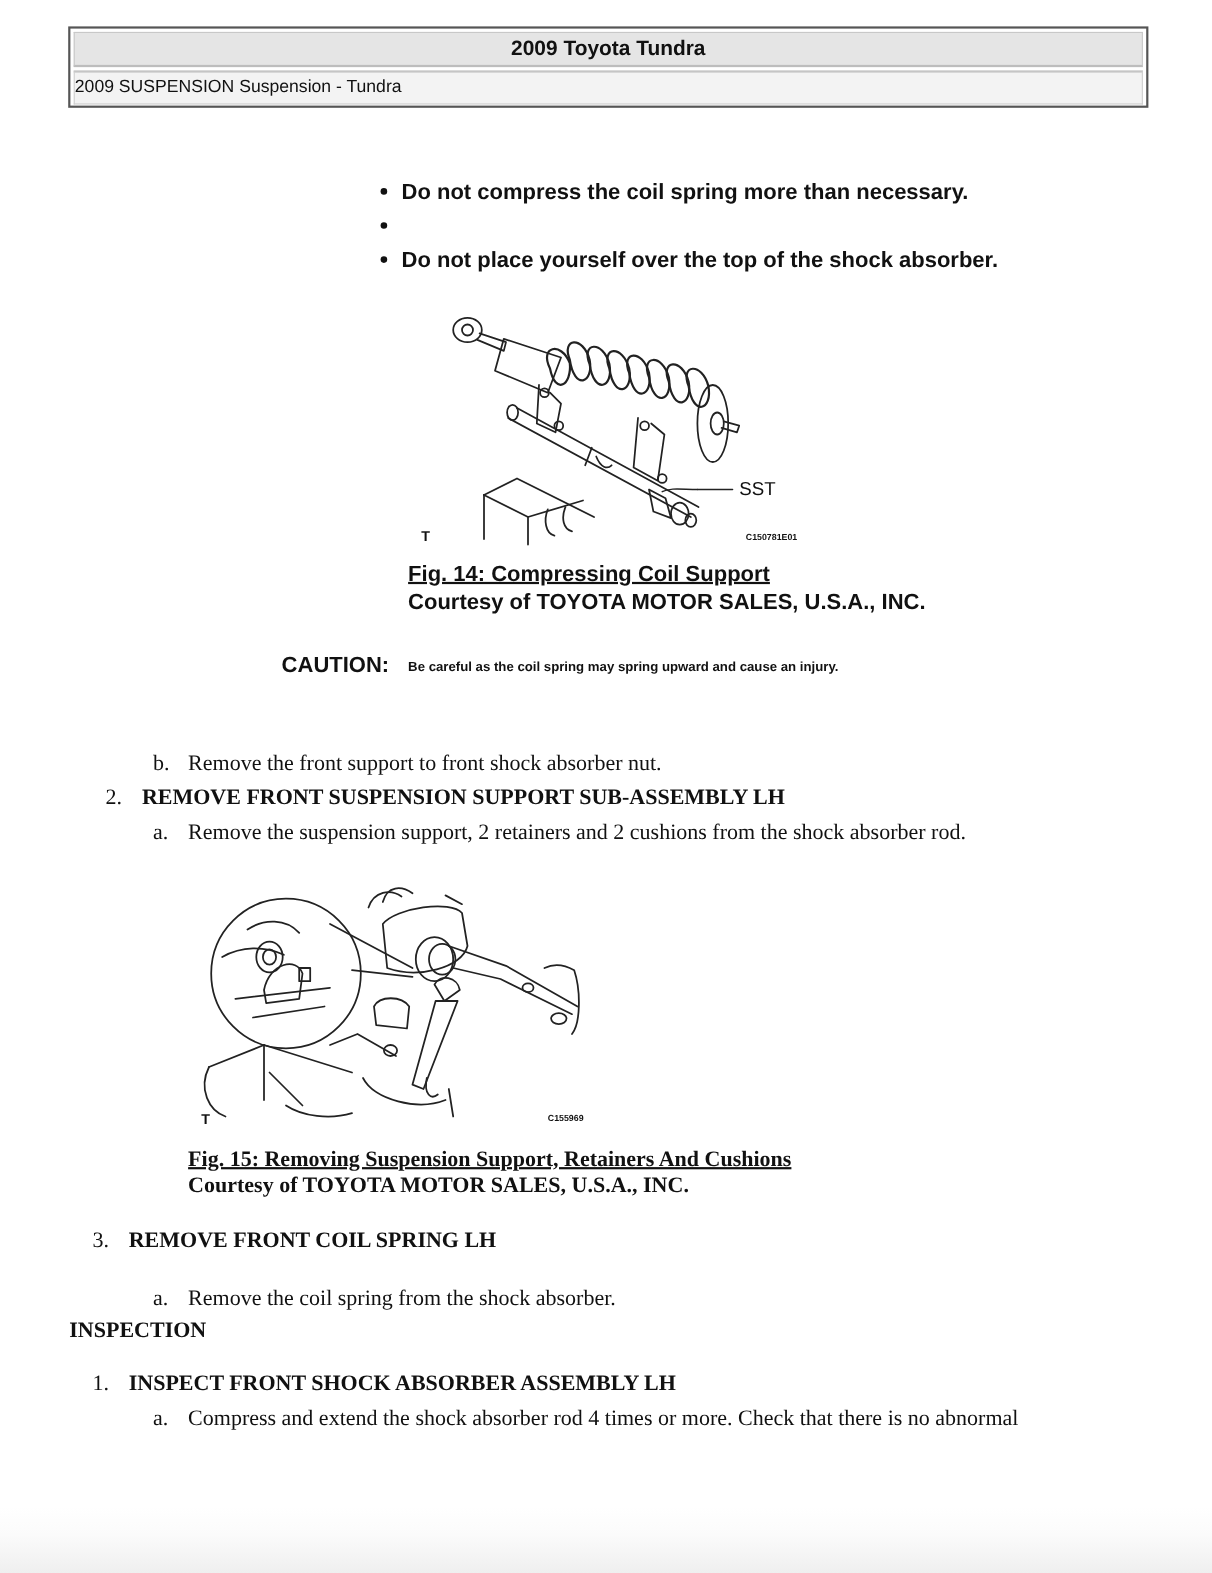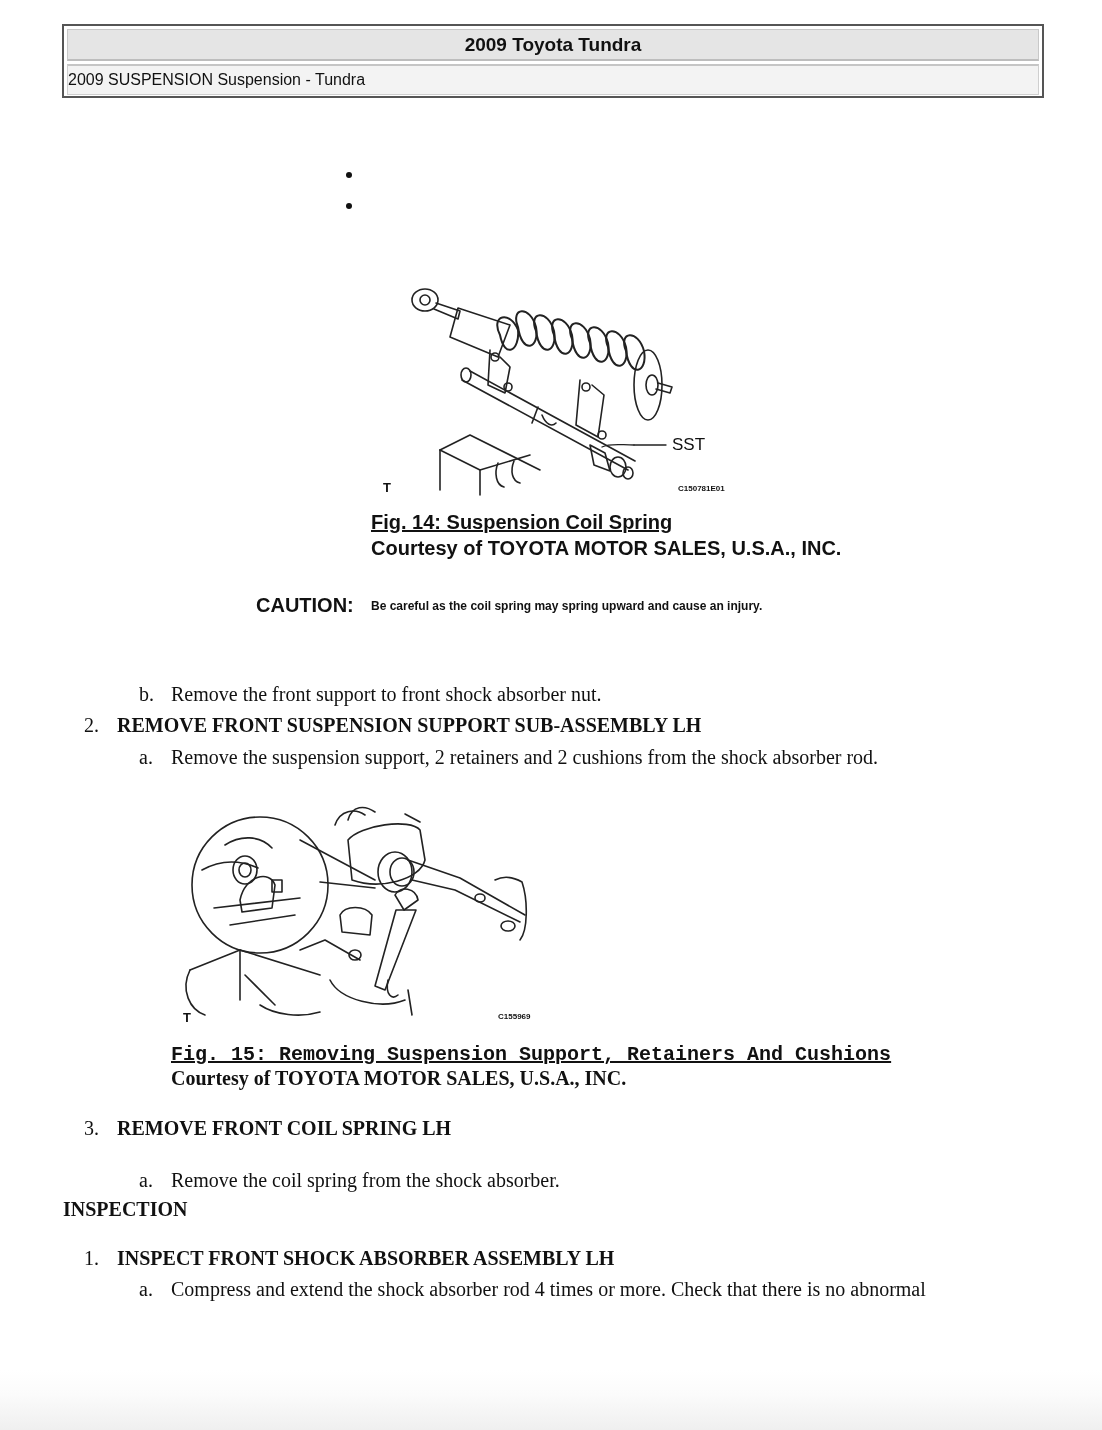--- a/index.html
+++ b/index.html
@@ -50,22 +50,23 @@
 </style>
 </head>
 <body>
 
 <div class="header sans">
   <div class="hdr-row1">2009 Toyota Tundra</div>
   <div class="hdr-row2">2009 SUSPENSION Suspension - Tundra</div>
 </div>
 
 <ul class="bullets sans">
+  <li><span class="dot"></span><span>Do not compress the coil spring more than necessary.</span></li>
   <li><span class="dot"></span></li>
-  <li><span class="dot"></span></li>
+  <li><span class="dot"></span><span>Do not place yourself over the top of the shock absorber.</span></li>
 </ul>
 
 <div class="fig" style="left:370px; top:275px; width:400px; height:225px;text-align:right;">
   <svg width="400" height="225" viewBox="0 0 400 225" fill="none" stroke="#222" stroke-width="1.6" stroke-linecap="round" stroke-linejoin="round">
 
     <ellipse cx="55" cy="25" rx="13" ry="11"></ellipse>
     <ellipse cx="55" cy="25" rx="5" ry="5"></ellipse>
     <path d="M66 28 L90 36 L88 44 L64 34"></path>
 
     <path d="M88 33 L140 50 L128 82 L80 62 Z"></path>
@@ -108,30 +109,30 @@
     <path d="M128 188 C124 198,126 210,134 212"></path>
     <path d="M144 186 C140 196,142 206,150 208"></path>
 
     <path d="M232 172 C240 168,250 170,264 170" stroke-width="1.3"></path>
     <path d="M264 170 L296 170" stroke-width="1.3"></path>
   </svg>
   <span class="fig-label" style="left:302px; top:160px; font-size:17px;">SST</span>
   <span class="fig-label" style="left:13px; top:205px; font-size:13px; font-weight:bold;">T</span>
   <span class="fig-label" style="left:308px; top:209px; font-size:8px; font-weight:bold;">C150781E01</span>
 </div>
-<div class="caption-title sans" style="left:371px; top:511px; font-size:20px;">Fig. 14: Suspension Coil Spring</div>
+<div class="caption-title sans" style="left:371px; top:511px; font-size:20px;">Fig. 14: Compressing Coil Support</div>
 <div class="caption-court sans" style="left:371px; top:537px; font-size:20px;">Courtesy of TOYOTA MOTOR SALES, U.S.A., INC.</div>
 
 <div class="caution-label sans">CAUTION:</div>
 <div class="caution-text sans">Be careful as the coil spring may spring upward and cause an injury.</div>
 
 <div class="line serif" style="left:139px; top:682px;">
   <span class="num" style="width:32px;">b.</span><span>Remove the front support to front shock absorber nut.</span>
 </div>
-<div class="line serif bold" style="left:84px; top:713px;">
+<div class="line serif bold" style="left:96px; top:713px;">
   <span class="num" style="width:33px; font-weight:normal;">2.</span><span>REMOVE FRONT SUSPENSION SUPPORT SUB-ASSEMBLY LH</span>
 </div>
 <div class="line serif" style="left:139px; top:745px;">
   <span class="num" style="width:32px;">a.</span><span>Remove the suspension support, 2 retainers and 2 cushions from the shock absorber rod.</span>
 </div>
 
 <div class="fig" style="left:180px; top:800px; width:360px; height:230px;">
   <svg width="360" height="230" viewBox="0 0 360 230" fill="none" stroke="#222" stroke-width="1.6" stroke-linecap="round" stroke-linejoin="round">
 
     <circle cx="80" cy="85" r="68"></circle>
@@ -171,21 +172,21 @@
     <path d="M10 170 C0 190,10 210,25 215"></path>
     <path d="M60 150 L60 200"></path>
     <path d="M65 175 L95 205"></path>
     <path d="M150 180 C160 200,200 210,225 200"></path>
     <path d="M80 205 C95 215,120 218,140 212"></path>
     <path d="M228 190 L232 215"></path>
   </svg>
   <span class="fig-label" style="left:3px; top:210px; font-size:13px; font-weight:bold;">T</span>
   <span class="fig-label" style="left:318px; top:212px; font-size:8px; font-weight:bold;">C155969</span>
 </div>
-<div class="caption-title serif" style="left:171px; top:1043px; font-size:20px;font-family:Liberation Mono, monospace;">Fig. 15: Removing Suspension Support, Retainers And Cushions</div>
+<div class="caption-title serif" style="left:171px; top:1043px; font-size:20px;">Fig. 15: Removing Suspension Support, Retainers And Cushions</div>
 <div class="caption-court serif" style="left:171px; top:1067px; font-size:20px;">Courtesy of TOYOTA MOTOR SALES, U.S.A., INC.</div>
 
 <div class="line serif bold" style="left:84px; top:1116px;">
   <span class="num" style="width:33px; font-weight:normal;">3.</span><span>REMOVE FRONT COIL SPRING LH</span>
 </div>
 <div class="line serif" style="left:139px; top:1168px;">
   <span class="num" style="width:32px;">a.</span><span>Remove the coil spring from the shock absorber.</span>
 </div>
 
 <div class="line serif bold" style="left:63px; top:1197px;text-align:right;">INSPECTION</div>

